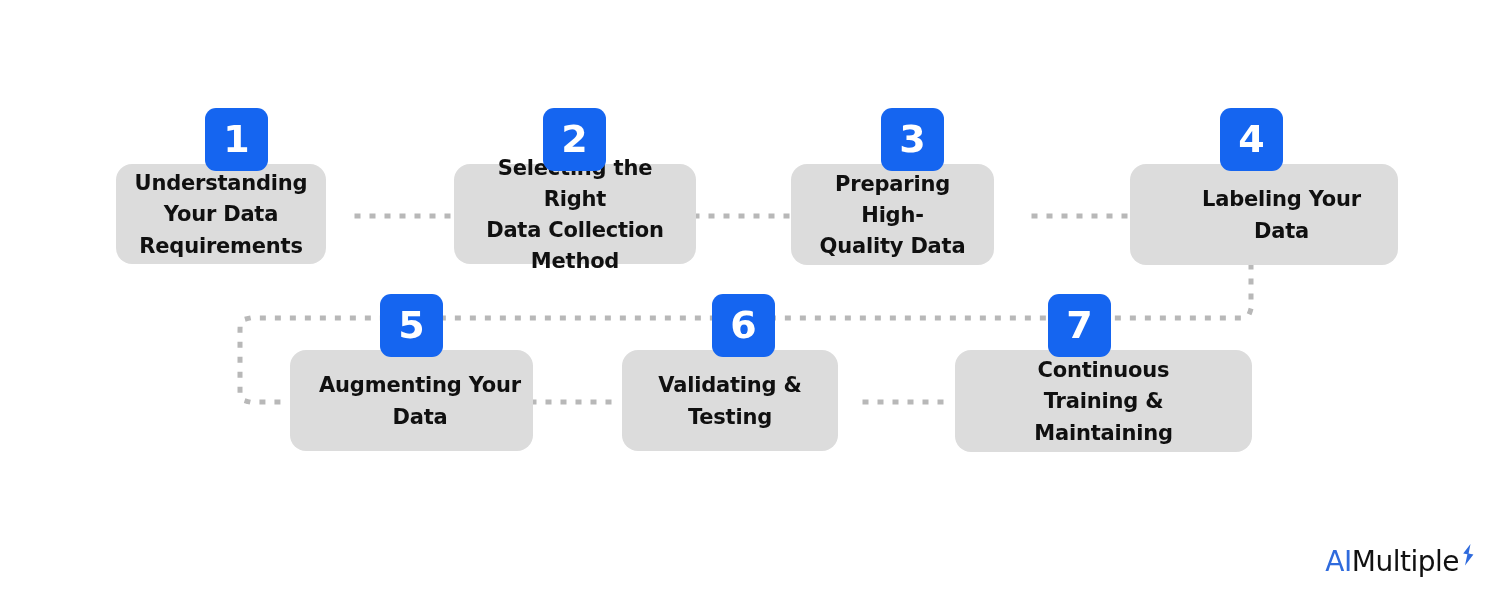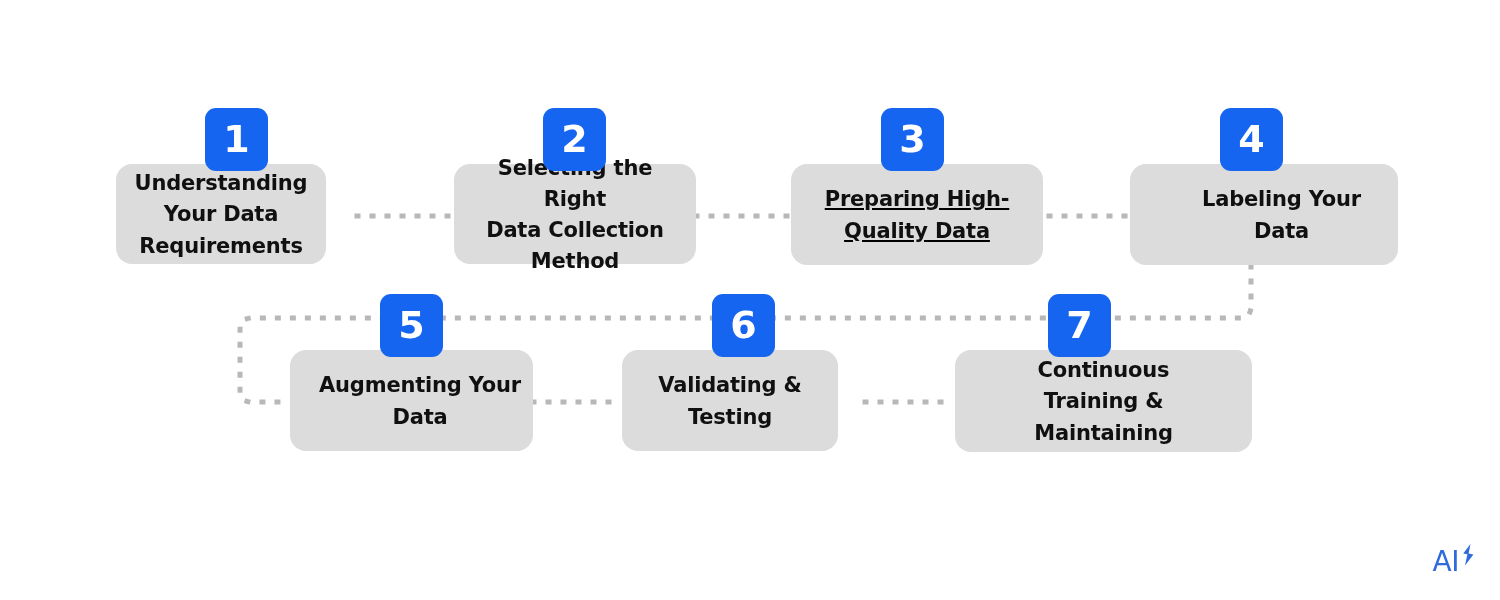--- a/index.html
+++ b/index.html
@@ -149,21 +149,21 @@
       <span class="step-label">Selecting the Right
 Data Collection
 Method</span>
     </div>
   </div>
 
   <div class="step" style="left:791px; top:108px; width:243px;">
     <div class="badge" style="left:90px;">
       <span class="badge-num">3</span>
     </div>
-    <div class="step-box" style="width:252px; height:101px;text-decoration:underline;">
+    <div class="step-box" style="width:203px; height:101px;">
       <span class="step-label">Preparing High-
 Quality Data</span>
     </div>
   </div>
 
   <div class="step" style="left:1130px; top:108px; width:243px;">
     <div class="badge" style="left:90px;">
       <span class="badge-num">4</span>
     </div>
     <div class="step-box" style="width:268px; height:101px;padding-left:47px;">
@@ -198,20 +198,21 @@
     </div>
     <div class="step-box" style="width:297px; height:102px;">
       <span class="step-label">Continuous
 Training &amp;
 Maintaining</span>
     </div>
   </div>
 
   <div id="logo">
     <span class="logo-text logo-ai">AI</span>
+    <span class="logo-text logo-multiple">Multiple</span>
     <span class="logo-mark">
       <svg width="16" height="22" viewBox="0 0 16 22">
         <path d="M10.5 0 L3.2 9.4 L7.4 10.2 L5.0 21.5 L13.4 10.6 L8.6 9.6 Z" fill="#2f6bdd"></path>
       </svg>
     </span>
   </div>
 
 </div>
 
 </body></html>

